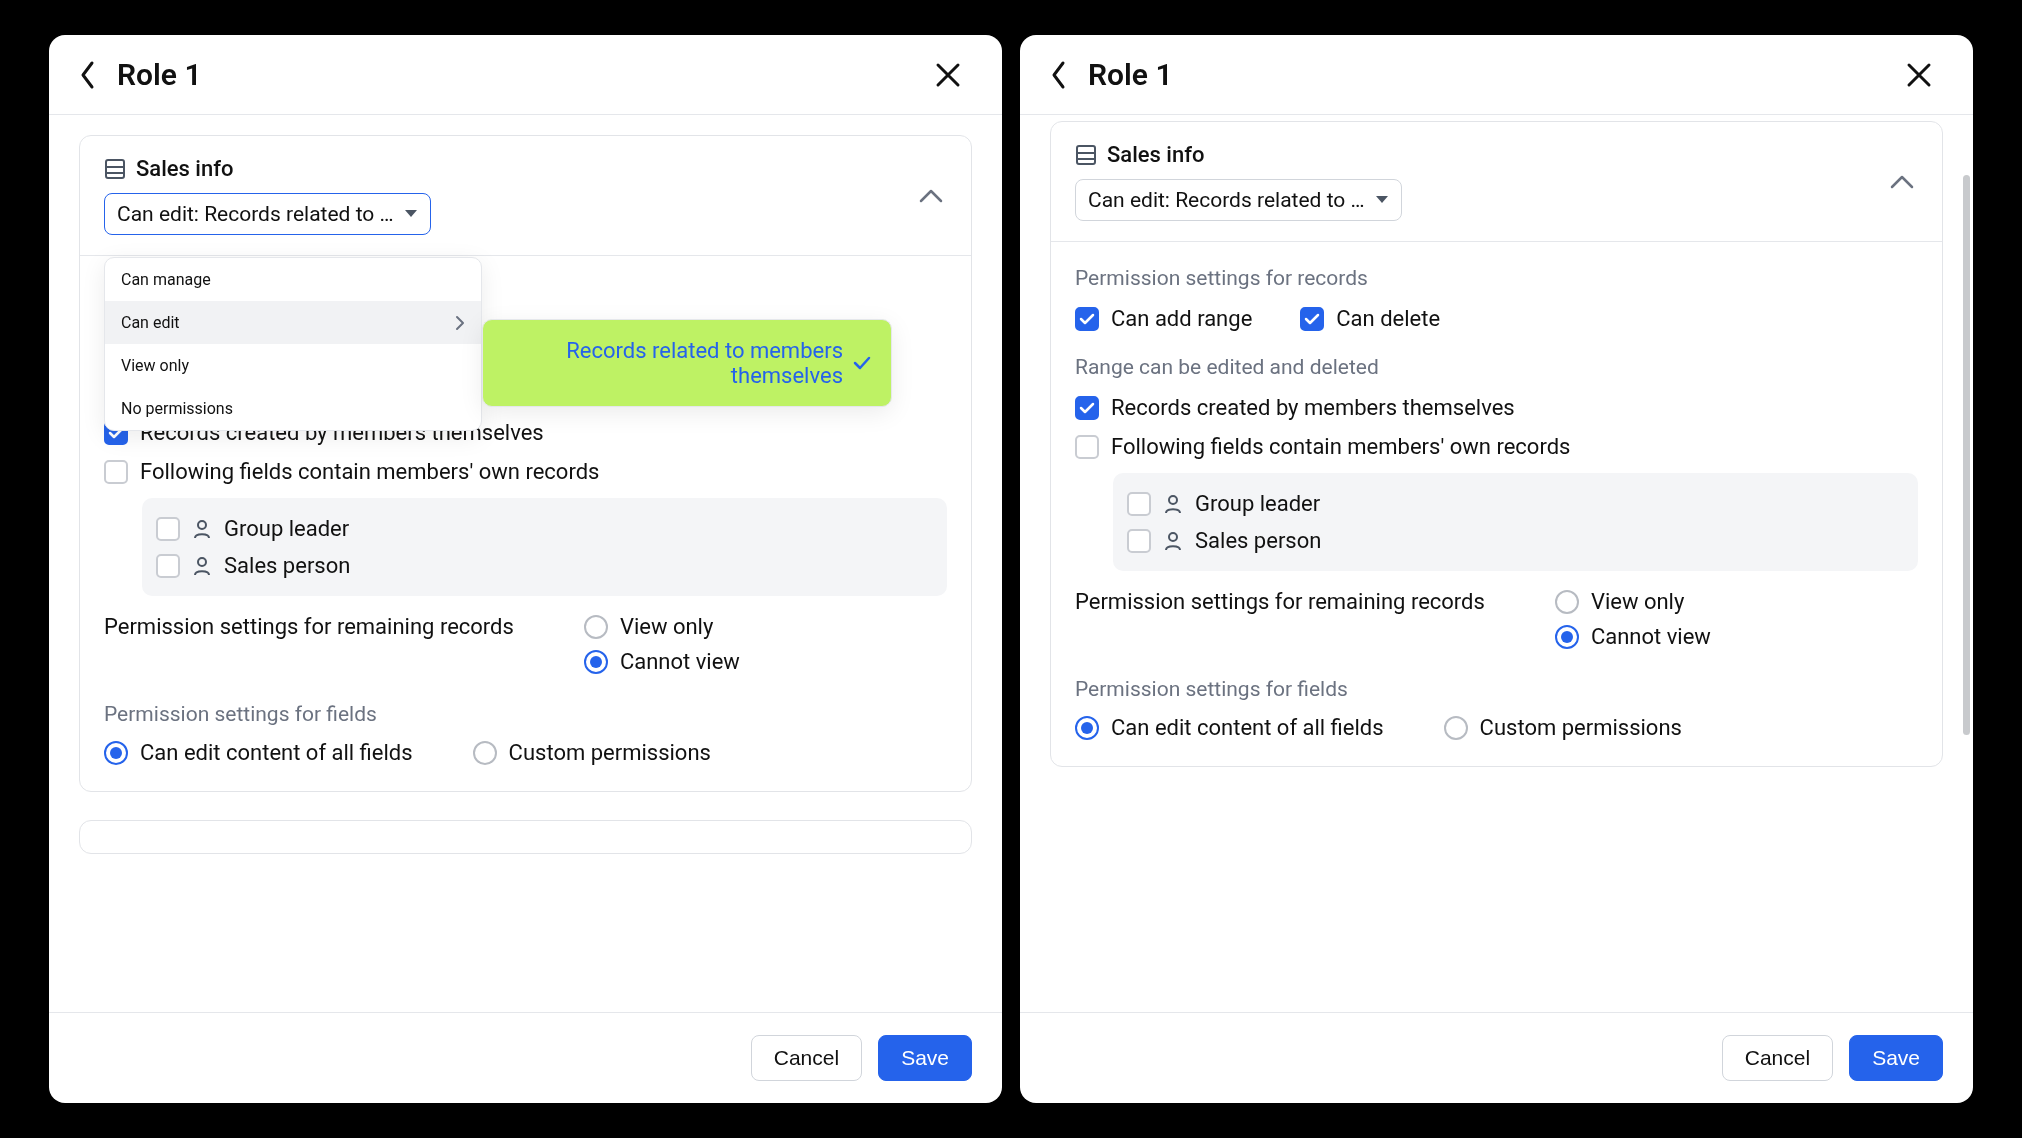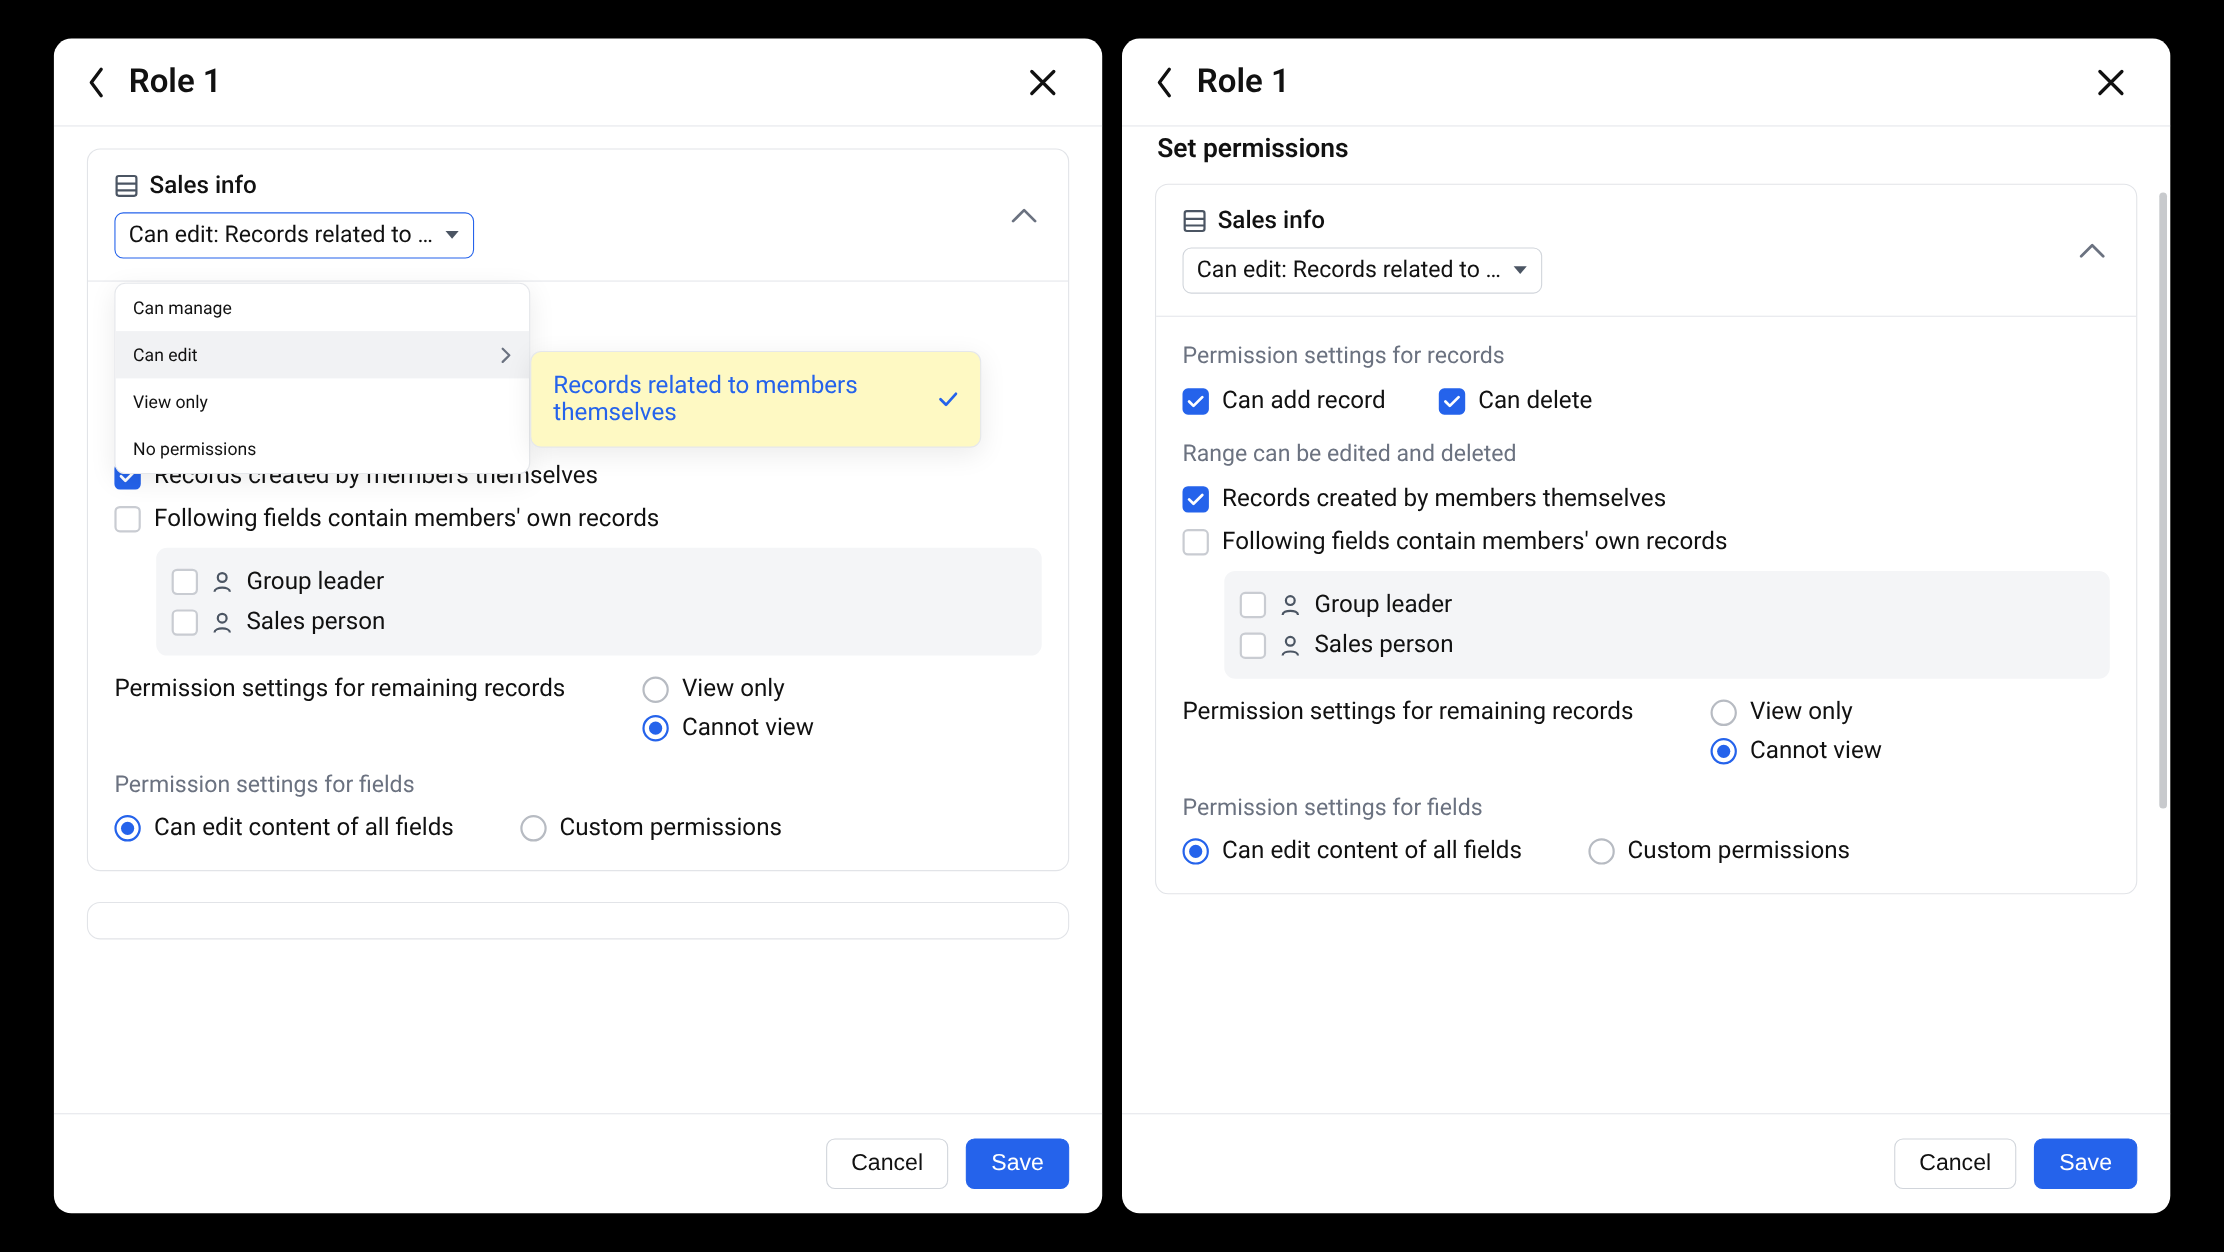--- a/index.html
+++ b/index.html
@@ -271,26 +271,27 @@
     justify-content: space-between;
   }
   .dd-item.hovered {
     background: #f1f2f4;
   }
   .dd-secondary {
     position: absolute;
     top: calc(100% + 64px);
     left: 402px;
     width: 410px;
-    background: #fef9c3;
+    background: #bef264;
     border: 1px solid #e5e7eb;
     border-radius: 10px;
     box-shadow: 0 6px 24px rgba(0,0,0,0.08);
     z-index: 11;
     padding: 6px 0;
+    text-align: right;
   }
   .dd2-item {
     padding: 12px 20px;
     font-size: 22px;
     color: #111;
     cursor: pointer;
     display: flex;
     align-items: center;
     justify-content: space-between;
     gap: 10px;
@@ -469,21 +470,20 @@
     </span>
     <div class="title">Role 1</div>
     <span class="close">
       <svg class="svgc" width="28" height="28" viewBox="0 0 28 28">
           <path d="M4 4 L24 24 M24 4 L4 24" stroke="#111" stroke-width="3" stroke-linecap="round"></path>
         </svg>
     </span>
   </div>
 
   <div class="pane-body" style="padding-top:6px;">
-    <div class="pane2-subhead">Set permissions</div>
 
     <div class="card">
       <div class="card-top">
         <div class="card-top-left">
           <div class="table-label">
             <span class="table-icon">
               <svg class="svgc" width="22" height="22" viewBox="0 0 22 22">
                   <rect x="2" y="2" width="18" height="18" rx="2" fill="none" stroke="#4b5563" stroke-width="2"></rect>
                   <line x1="2" y1="9" x2="20" y2="9" stroke="#4b5563" stroke-width="2"></line>
                   <line x1="2" y1="15" x2="20" y2="15" stroke="#4b5563" stroke-width="2"></line>
@@ -509,21 +509,21 @@
 
       <div class="card-body">
         <div class="section-sub">Permission settings for records</div>
         <div class="cb-row inline-group">
           <div style="display:flex;align-items:center;gap:12px;">
             <span class="cb checked">
               <svg class="svgc" width="16" height="12" viewBox="0 0 16 12">
                   <path d="M2 6 L6 10 L14 2" stroke="#fff" stroke-width="2.5" fill="none" stroke-linecap="round" stroke-linejoin="round"></path>
                 </svg>
             </span>
-            <span>Can add record</span>
+            <span>Can add range</span>
           </div>
           <div style="display:flex;align-items:center;gap:12px;">
             <span class="cb checked">
               <svg class="svgc" width="16" height="12" viewBox="0 0 16 12">
                   <path d="M2 6 L6 10 L14 2" stroke="#fff" stroke-width="2.5" fill="none" stroke-linecap="round" stroke-linejoin="round"></path>
                 </svg>
             </span>
             <span>Can delete</span>
           </div>
         </div>

